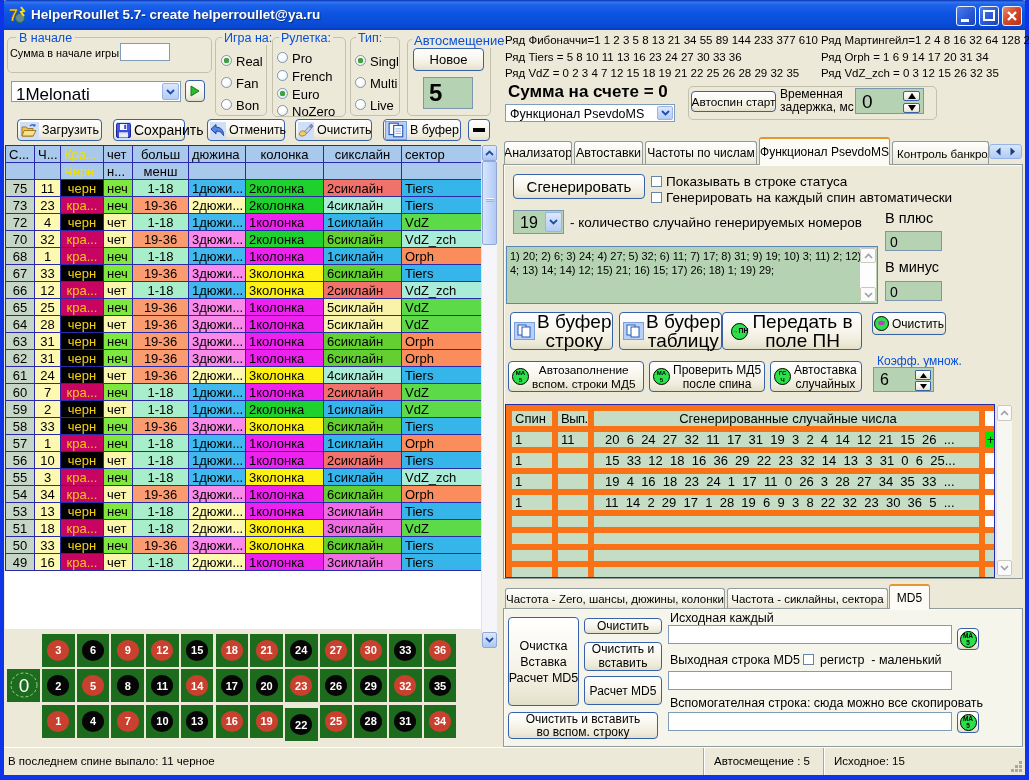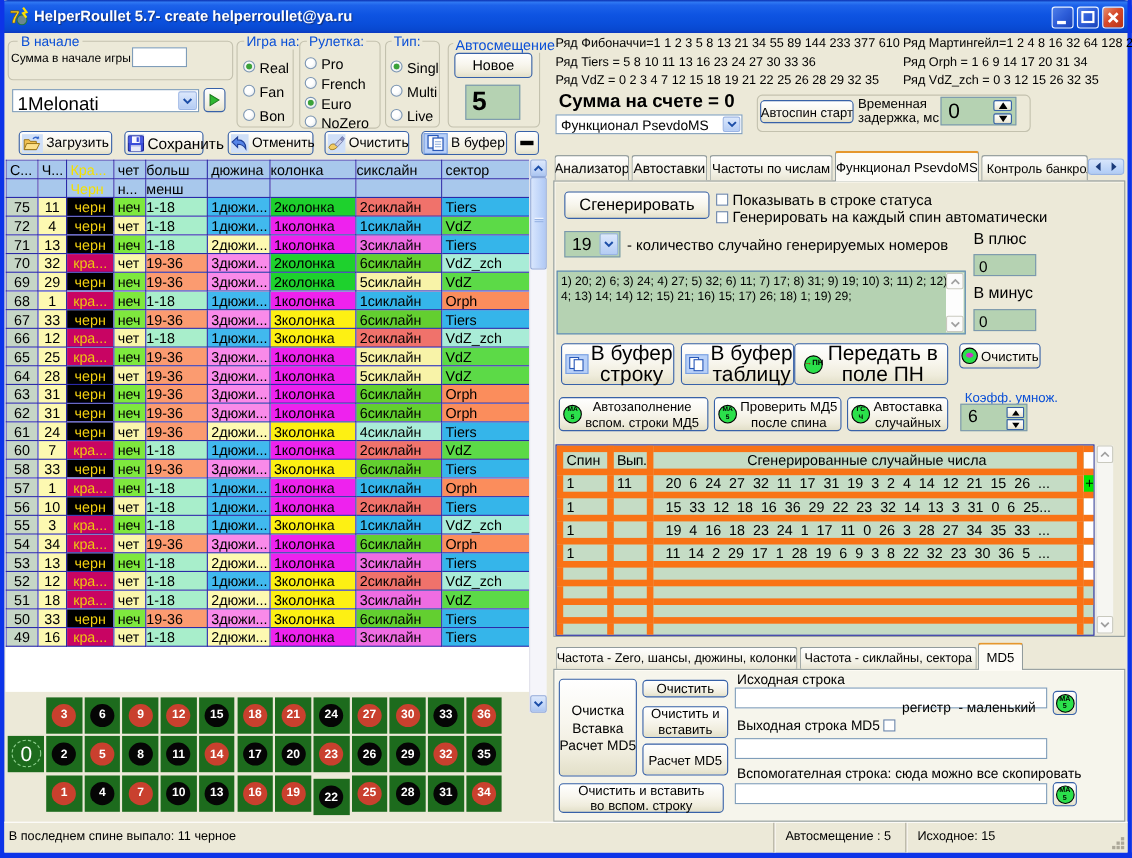--- a/index.html
+++ b/index.html
@@ -31,21 +31,21 @@
 .cbx{width:11px;height:11px;border:1px solid #6a84a8;background:#fff;position:absolute}
 
 #ltab{left:5px;top:145px;width:476px;height:484px;overflow:hidden;background:#fff}
 #ltab table{border-collapse:collapse;table-layout:fixed;width:476px;font-size:13px}
 #ltab td{border:1px solid #2a2aa8;height:17px;line-height:15px;padding:0 0 0 3px;overflow:hidden;white-space:nowrap}
 #ltab .hd td{background:#a8c8ec;text-align:left}
 #ltab td.c1{background:#c6d6c6;text-align:center;padding:0}
 #ltab td.c2{background:#fdf9b1;text-align:center;padding:0}
 #ltab td.cb{background:#000;color:#f4d110;text-align:center;padding:0}
 #ltab td.cr{background:#c80463;color:#edc711;text-align:center;padding:0}
-#ltab td.ctr{text-align:left;padding:0}
+#ltab td.ctr{text-align:center;padding:0}
 #ltab .hd .yl{color:#f4e000}
 
 .sb{background:#f5f5fa;border-left:1px solid #e2e2ea}
 .sbtn{position:absolute;left:0;width:100%;height:16px;border:1px solid #90a8d8;border-radius:2px;
 background:linear-gradient(180deg,#dce8fc 0%,#c2d6f8 60%,#aac4f0 100%);display:flex;align-items:center;justify-content:center}
 .sbtn svg{display:block}
 .sthumb{position:absolute;left:0;width:100%;border:1px solid #90a8d8;border-radius:2px;
 background:linear-gradient(90deg,#d8e6fd 0%,#c4d8fa 50%,#b0c8f4 100%)}
 .sbtn.dis{background:#fbfbfb;border-color:#c9c9be}
 
@@ -243,64 +243,53 @@
           <td class="c2">11</td>
           <td class="cb">черн</td>
           <td style="background:#7ee83e">неч</td>
           <td style="background:#a8eecb" class="ctr">1-18</td>
           <td style="background:#41b9ee">1дюжи...</td>
           <td style="background:#1ed12d">2колонка</td>
           <td style="background:#f0726b">2сиклайн</td>
           <td style="background:#35b5ea">Tiers</td>
         </tr>
 <tr>
+          <td class="c1">73</td>
+          <td class="c2">23</td>
+          <td class="cr">кра...</td>
+          <td style="background:#7ee83e">неч</td>
+          <td style="background:#fb9b70" class="ctr">19-36</td>
+          <td style="background:#fdf9b1">2дюжи...</td>
+          <td style="background:#1ed12d">2колонка</td>
+          <td style="background:#a9ecd7">4сиклайн</td>
+          <td style="background:#35b5ea">Tiers</td>
+        </tr>
+<tr>
           <td class="c1">72</td>
           <td class="c2">4</td>
           <td class="cb">черн</td>
           <td style="background:#faf6ac">чет</td>
           <td style="background:#a8eecb" class="ctr">1-18</td>
           <td style="background:#41b9ee">1дюжи...</td>
           <td style="background:#ee22ee">1колонка</td>
           <td style="background:#35b5ea">1сиклайн</td>
           <td style="background:#5cda47">VdZ</td>
-        </tr>
-<tr>
-          <td class="c1">71</td>
-          <td class="c2">13</td>
-          <td class="cb">черн</td>
-          <td style="background:#7ee83e">неч</td>
-          <td style="background:#a8eecb" class="ctr">1-18</td>
-          <td style="background:#fdf9b1">2дюжи...</td>
-          <td style="background:#ee22ee">1колонка</td>
-          <td style="background:#ef6ce2">3сиклайн</td>
-          <td style="background:#35b5ea">Tiers</td>
         </tr>
 <tr>
           <td class="c1">70</td>
           <td class="c2">32</td>
           <td class="cr">кра...</td>
           <td style="background:#faf6ac">чет</td>
           <td style="background:#fb9b70" class="ctr">19-36</td>
           <td style="background:#f98ae9">3дюжи...</td>
           <td style="background:#1ed12d">2колонка</td>
           <td style="background:#63cf30">6сиклайн</td>
           <td style="background:#a9ecd7">VdZ_zch</td>
         </tr>
 <tr>
-          <td class="c1">69</td>
-          <td class="c2">29</td>
-          <td class="cb">черн</td>
-          <td style="background:#7ee83e">неч</td>
-          <td style="background:#fb9b70" class="ctr">19-36</td>
-          <td style="background:#f98ae9">3дюжи...</td>
-          <td style="background:#1ed12d">2колонка</td>
-          <td style="background:#f8f3a8">5сиклайн</td>
-          <td style="background:#5cda47">VdZ</td>
-        </tr>
-<tr>
           <td class="c1">68</td>
           <td class="c2">1</td>
           <td class="cr">кра...</td>
           <td style="background:#7ee83e">неч</td>
           <td style="background:#a8eecb" class="ctr">1-18</td>
           <td style="background:#41b9ee">1дюжи...</td>
           <td style="background:#ee22ee">1колонка</td>
           <td style="background:#35b5ea">1сиклайн</td>
           <td style="background:#fb8d5c">Orph</td>
         </tr>
@@ -386,20 +375,31 @@
           <td class="c2">7</td>
           <td class="cr">кра...</td>
           <td style="background:#7ee83e">неч</td>
           <td style="background:#a8eecb" class="ctr">1-18</td>
           <td style="background:#41b9ee">1дюжи...</td>
           <td style="background:#ee22ee">1колонка</td>
           <td style="background:#f0726b">2сиклайн</td>
           <td style="background:#5cda47">VdZ</td>
         </tr>
 <tr>
+          <td class="c1">59</td>
+          <td class="c2">2</td>
+          <td class="cb">черн</td>
+          <td style="background:#faf6ac">чет</td>
+          <td style="background:#a8eecb" class="ctr">1-18</td>
+          <td style="background:#41b9ee">1дюжи...</td>
+          <td style="background:#1ed12d">2колонка</td>
+          <td style="background:#35b5ea">1сиклайн</td>
+          <td style="background:#5cda47">VdZ</td>
+        </tr>
+<tr>
           <td class="c1">58</td>
           <td class="c2">33</td>
           <td class="cb">черн</td>
           <td style="background:#7ee83e">неч</td>
           <td style="background:#fb9b70" class="ctr">19-36</td>
           <td style="background:#f98ae9">3дюжи...</td>
           <td style="background:#fdf013">3колонка</td>
           <td style="background:#63cf30">6сиклайн</td>
           <td style="background:#35b5ea">Tiers</td>
         </tr>
@@ -450,31 +450,20 @@
 <tr>
           <td class="c1">53</td>
           <td class="c2">13</td>
           <td class="cb">черн</td>
           <td style="background:#7ee83e">неч</td>
           <td style="background:#a8eecb" class="ctr">1-18</td>
           <td style="background:#fdf9b1">2дюжи...</td>
           <td style="background:#ee22ee">1колонка</td>
           <td style="background:#ef6ce2">3сиклайн</td>
           <td style="background:#35b5ea">Tiers</td>
-        </tr>
-<tr>
-          <td class="c1">52</td>
-          <td class="c2">12</td>
-          <td class="cr">кра...</td>
-          <td style="background:#faf6ac">чет</td>
-          <td style="background:#a8eecb" class="ctr">1-18</td>
-          <td style="background:#41b9ee">1дюжи...</td>
-          <td style="background:#fdf013">3колонка</td>
-          <td style="background:#f0726b">2сиклайн</td>
-          <td style="background:#a9ecd7">VdZ_zch</td>
         </tr>
 <tr>
           <td class="c1">51</td>
           <td class="c2">18</td>
           <td class="cr">кра...</td>
           <td style="background:#faf6ac">чет</td>
           <td style="background:#a8eecb" class="ctr">1-18</td>
           <td style="background:#fdf9b1">2дюжи...</td>
           <td style="background:#fdf013">3колонка</td>
           <td style="background:#ef6ce2">3сиклайн</td>
@@ -896,31 +885,31 @@
 <div class="tab" style="left:505px;top:588px;width:220px;height:20px;font-size:11.5px">Частота - Zero, шансы, дюжины, колонки</div>
 <div class="tab" style="left:727px;top:588px;width:161px;height:20px;font-size:11.5px">Частота - сиклайны, сектора</div>
 <div class="tab act" style="left:889px;top:584px;width:41px;height:25px;font-size:12px">MD5</div>
 
 <div class="abs btn" style="left:508px;top:617px;width:71px;height:89px;font-size:12.5px;line-height:16px;text-align:center;white-space:nowrap">Очистка<br>Вставка<br>Расчет MD5</div>
 <div class="abs btn" style="left:584px;top:618px;width:78px;height:16px;font-size:12px">Очистить</div>
 <div class="abs btn" style="left:584px;top:642px;width:78px;height:29px;font-size:12px;line-height:13.5px;text-align:center">Очистить и<br>вставить</div>
 <div class="abs btn" style="left:584px;top:676px;width:78px;height:29px;font-size:12px">Расчет MD5</div>
 <div class="abs btn" style="left:508px;top:712px;width:150px;height:27px;font-size:12px;line-height:13px;text-align:center">Очистить и  вставить<br>во вспом. строку</div>
 
-<div class="abs" style="left:670px;top:611px;font-size:12.5px">Исходная строка</div>
+<div class="abs" style="left:670px;top:611px;font-size:12.5px">Исходная каждый</div>
 <div class="abs inp" style="left:668px;top:625px;width:284px;height:19px"></div>
 <div class="abs btn" style="left:957px;top:628px;width:22px;height:22px;border-radius:4px">
  <span class="gcirc" style="width:17px;height:17px;flex-direction:column;font-size:6.5px;line-height:7px">
       <span>МА</span>
       <span>5</span>
     </span>
   </div>
 <div class="abs" style="left:670px;top:653px;font-size:12.5px">Выходная строка MD5</div>
 <div class="cbx" style="left:803px;top:654px"></div>
-<div class="abs" style="left:820px;top:636px;font-size:12.5px">регистр &nbsp;- маленький</div>
+<div class="abs" style="left:820px;top:653px;font-size:12.5px">регистр &nbsp;- маленький</div>
 <div class="abs inp" style="left:668px;top:671px;width:284px;height:19px"></div>
 <div class="abs" style="left:670px;top:696px;font-size:12.5px">Вспомогателная строка: сюда можно все скопировать</div>
 <div class="abs inp" style="left:668px;top:712px;width:284px;height:19px"></div>
 <div class="abs btn" style="left:957px;top:711px;width:22px;height:22px;border-radius:4px">
  <span class="gcirc" style="width:17px;height:17px;flex-direction:column;font-size:6.5px;line-height:7px">
       <span>МА</span>
       <span>5</span>
     </span>
   </div>
 

